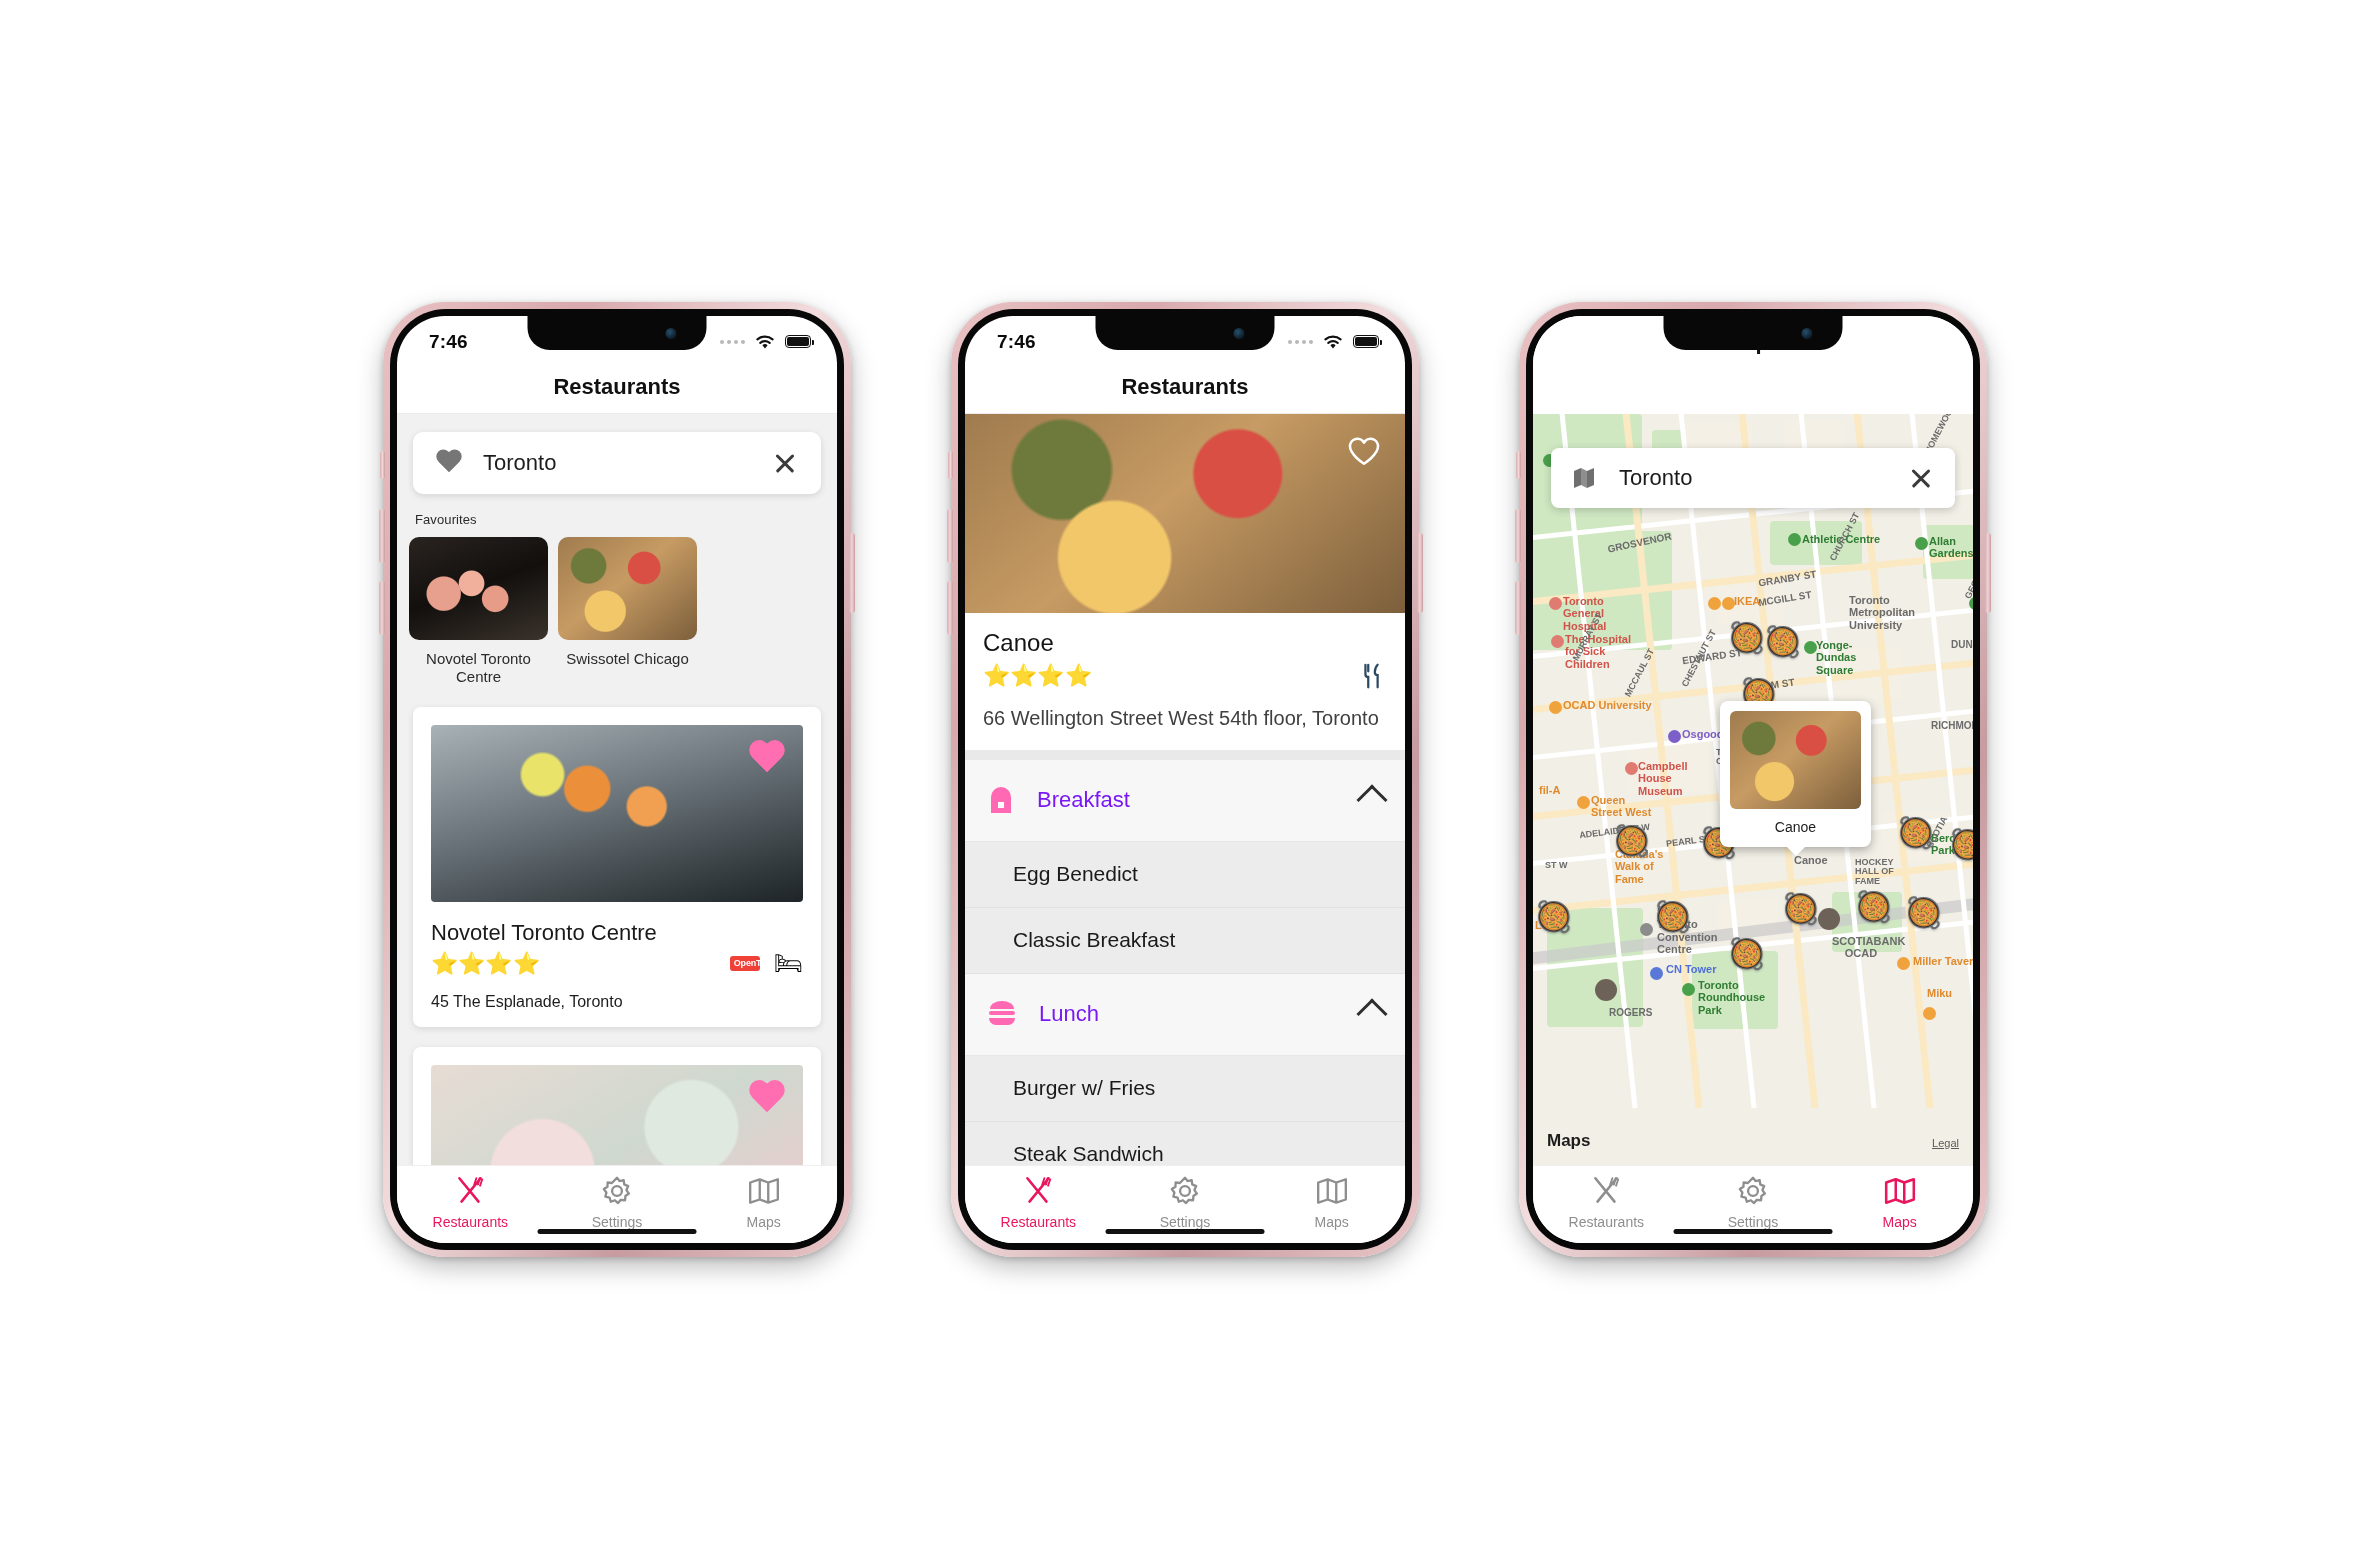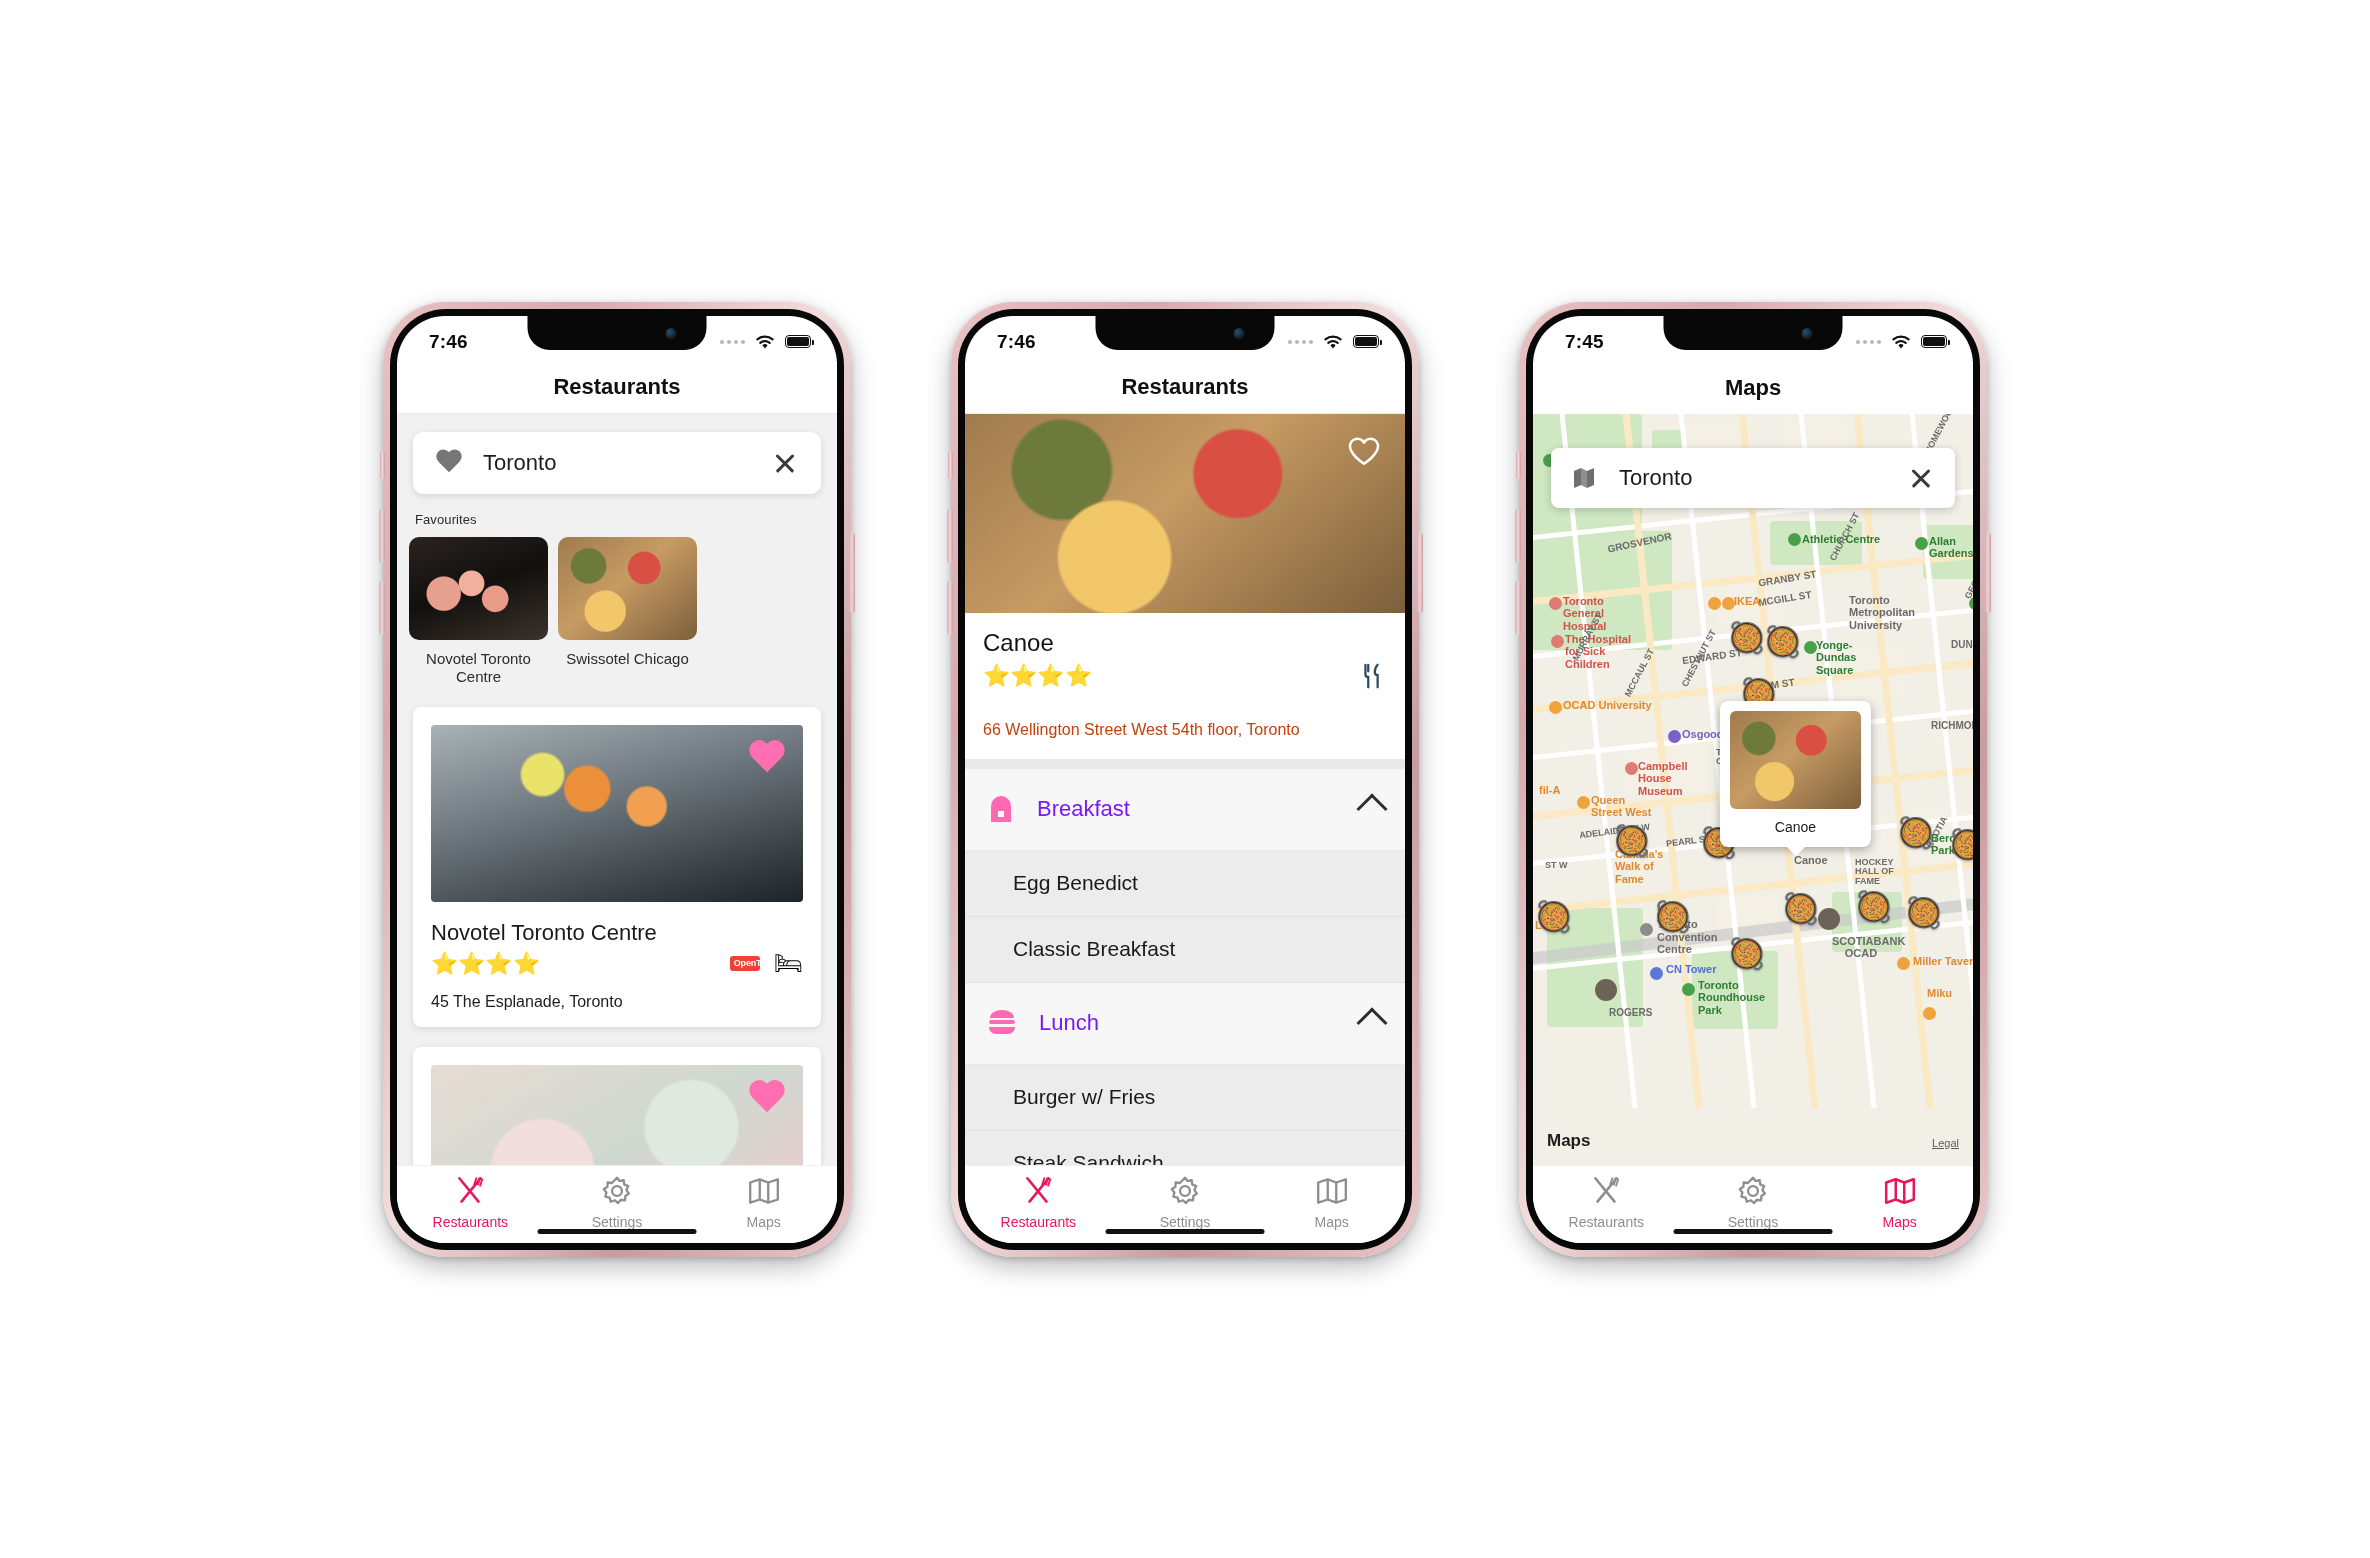--- a/index.html
+++ b/index.html
@@ -142,21 +142,21 @@
     position:absolute; bottom: 9px; left:50%; transform: translateX(-50%);
     width: 159px; height: 5px; border-radius: 3px; background:#111;
   }
 
   
   .hero { position: relative; height: 199px; background-size: cover; background-position: center; }
   .heart-outline { position:absolute; top:20px; right:24px; width:34px; height:34px; }
   .detail-info { background:#fff; padding: 16px 18px 20px 18px; }
   .detail-title { font-size: 24px; color:#141414; }
   .detail-stars-row { display:flex; align-items:center; justify-content: space-between; margin-top: 4px; }
-  .detail-addr { font-size: 16px; color:#c2410c; margin-top: 30px; }
+  .detail-addr { font-size: 20px; color:#404040; margin-top: 16px; }
   .sep { height: 10px; background:#e9e9e9; }
   .sec-head {
     height: 82px; background:#f7f7f7; display:flex; align-items:center; gap: 22px; padding: 0 22px;
     border-bottom: 1px solid #e7e7e7;
   }
   .sec-head .sec-title { flex:1; font-size: 22px; color:#7a18f5; }
   .chev { width: 22px; height: 22px; border-left: 3px solid #2e2e2e; border-top: 3px solid #2e2e2e; transform: rotate(45deg); }
   .menu-item {
     height: 66px; background:#ececec; display:flex; align-items:center; padding-left: 48px;
     font-size: 21px; color:#1a1a1a; border-bottom: 1px solid #e2e2e2;
@@ -437,39 +437,20 @@
     <div class="btn-side btn-left-2"></div>
     <div class="btn-side btn-left-3"></div>
     <div class="btn-side btn-right"></div>
     <div class="phone-bezel"></div>
     <div class="screen">
       <div class="notch">
 
         <div class="notch-cam"></div>
       </div>
 
-      <div class="statusbar">
-        <div>7:45</div>
-        <div class="status-right">
-          <div class="dots">
-              <i></i>
-              <i></i>
-              <i></i>
-              <i></i>
-            </div>
-          <svg viewBox="0 0 24 18" width="24" height="18">
-            <path d="M12 15.4l2.6-3.2a4 4 0 00-5.2 0z" fill="#111"></path>
-            <path d="M4.4 6.3a12 12 0 0115.2 0" stroke="#111" stroke-width="2.2" fill="none" stroke-linecap="round"></path>
-            <path d="M7.3 9.8a8 8 0 019.4 0" stroke="#111" stroke-width="2.2" fill="none" stroke-linecap="round"></path>
-          </svg>
-          <div class="battery">
-              <i></i>
-            </div>
-        </div>
-      </div>
 
       <div class="navbar flat">
         <span>Maps</span>
       </div>
 
       <div class="content" style="background:#f2efe6;">
         <div class="map">
 
           <div class="green-area" style="left:-10px;top:0;width:119px;height:129px;"></div>
           <div class="green-area" style="left:-10px;top:117px;width:149px;height:119px;"></div>

